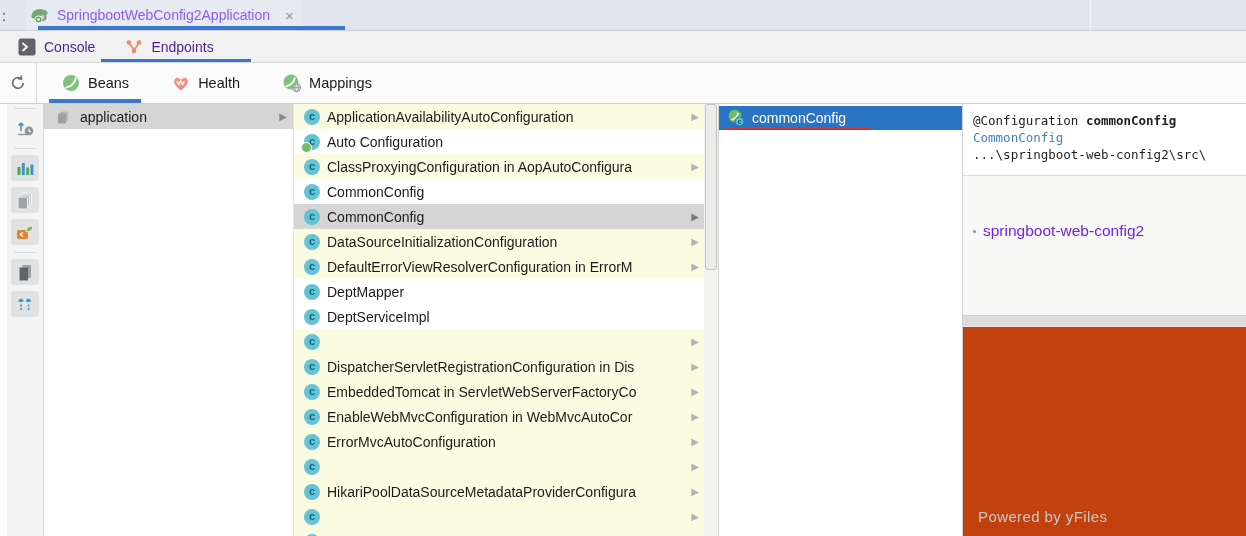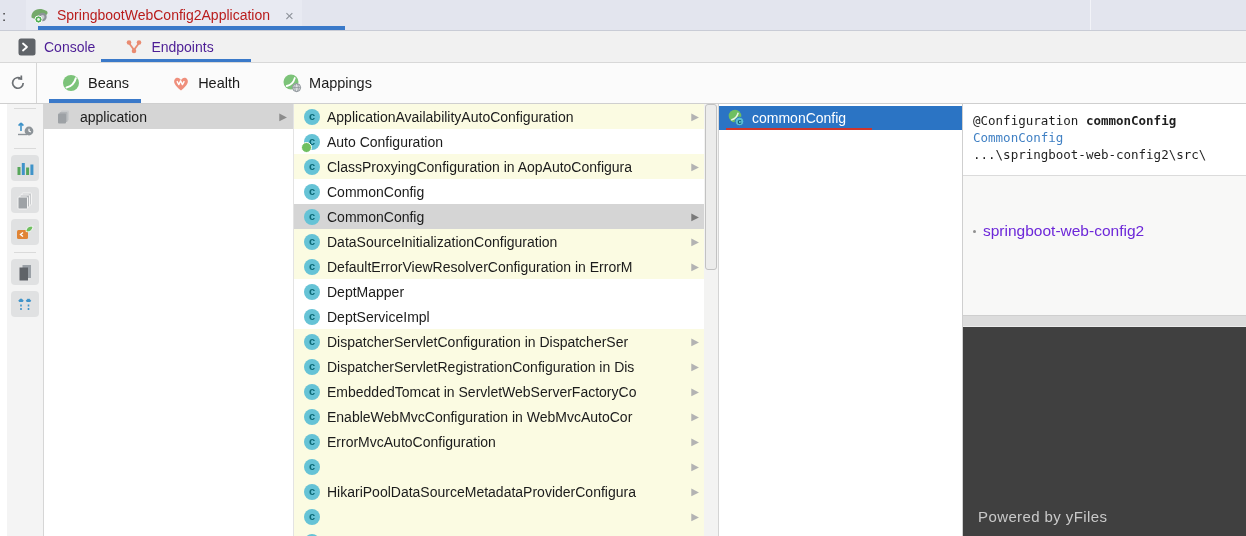--- a/index.html
+++ b/index.html
@@ -5,21 +5,21 @@
   html,body{margin:0;padding:0;}
   body{width:1246px;height:536px;overflow:hidden;background:#fff;
        font-family:"Liberation Sans",sans-serif;color:#1b1b1b;}
   svg{display:block;}
 
   
   .tabbar{height:30px;background:#e3e5ee;border-bottom:1px solid #c9ccd6;position:relative;
           display:flex;align-items:center;}
   .gutter{width:24px;padding-left:2px;font-size:15px;color:#3a3a3a;}
   .run-tab{height:30px;display:flex;align-items:center;gap:7px;padding:0 8px 0 4px;background:#e8eaf2;}
-  .run-tab .title{font-size:14px;color:#b91c1c;}
+  .run-tab .title{font-size:14px;color:#8b5cf6;}
   .tab-close{color:#8e939b;font-size:15px;margin-left:8px;cursor:default;}
   .run-underline{position:absolute;left:38px;top:26px;width:307px;height:4px;background:#3a79c9;}
   .tab-vdiv{position:absolute;left:1090px;top:0;width:1px;height:30px;background:#f2f3f8;}
 
   
   .row2{height:31px;background:#f1f1f1;border-bottom:1px solid #d8d8d8;position:relative;
         display:flex;align-items:center;padding-left:18px;}
   .tool-tab{display:flex;align-items:center;gap:8px;font-size:14px;color:#4c1d95;height:100%;}
   .tool-tab.second{margin-left:30px;}
   .ep-underline{position:absolute;left:101px;bottom:0;width:150px;height:3px;background:#3a79c9;}
@@ -73,21 +73,21 @@
   .details{height:63px;border-bottom:1px solid #dbdbdb;padding:8px 0 0 10px;
            font-family:"DejaVu Sans Mono",monospace;font-size:12.5px;line-height:17px;
            color:#1f1f1f;white-space:nowrap;overflow:hidden;}
   .details .bean-name{font-weight:bold;}
   .details .class-link{color:#4181c4;cursor:pointer;}
   .graph-box{height:139px;background:#f8f8f7;position:relative;}
   .node{position:absolute;left:10px;top:46px;display:flex;align-items:center;gap:7px;}
   .node-dot{width:3px;height:3px;border-radius:50%;background:#8f8f8f;}
   .node-label{font-size:15.5px;color:#6d28d9;}
   .splitter{height:10px;background:#dcdcdc;border-top:1px solid #cfcfcf;border-bottom:1px solid #ebebeb;}
-  .bottom-box{flex:1;position:relative;background:#404040;}
+  .bottom-box{flex:1;position:relative;background:#c2410c;}
   .watermark{position:absolute;left:15px;bottom:11px;font-size:15px;color:#c9c9c9;letter-spacing:.4px;}
 </style>
 </head>
 <body>
 
 <div class="tabbar">
   <span class="gutter">:</span>
   <div class="run-tab">
     <svg width="20" height="20" viewBox="0 0 20 20">
       <path d="M1.5 12.5 C1 7 6 2.5 13 4.5 C17 5.6 18 7 17.5 8.5 C14 14 7 15.5 1.5 12.5Z" fill="#74a96a"></path>
@@ -294,21 +294,20 @@
 
     </span>
     <span class="bean-label">DeptServiceImpl</span>
 
   </div>
       <div class="bean-row cream">
     <span class="c-icon">
       <span class="c-glyph">c</span>
 
     </span>
-    <span class="bean-label">DispatcherServletConfiguration in DispatcherSer</span>
     <span class="row-arrow">▶</span>
   </div>
       <div class="bean-row cream">
     <span class="c-icon">
       <span class="c-glyph">c</span>
 
     </span>
     <span class="bean-label">DispatcherServletRegistrationConfiguration in Dis</span>
     <span class="row-arrow">▶</span>
   </div>

